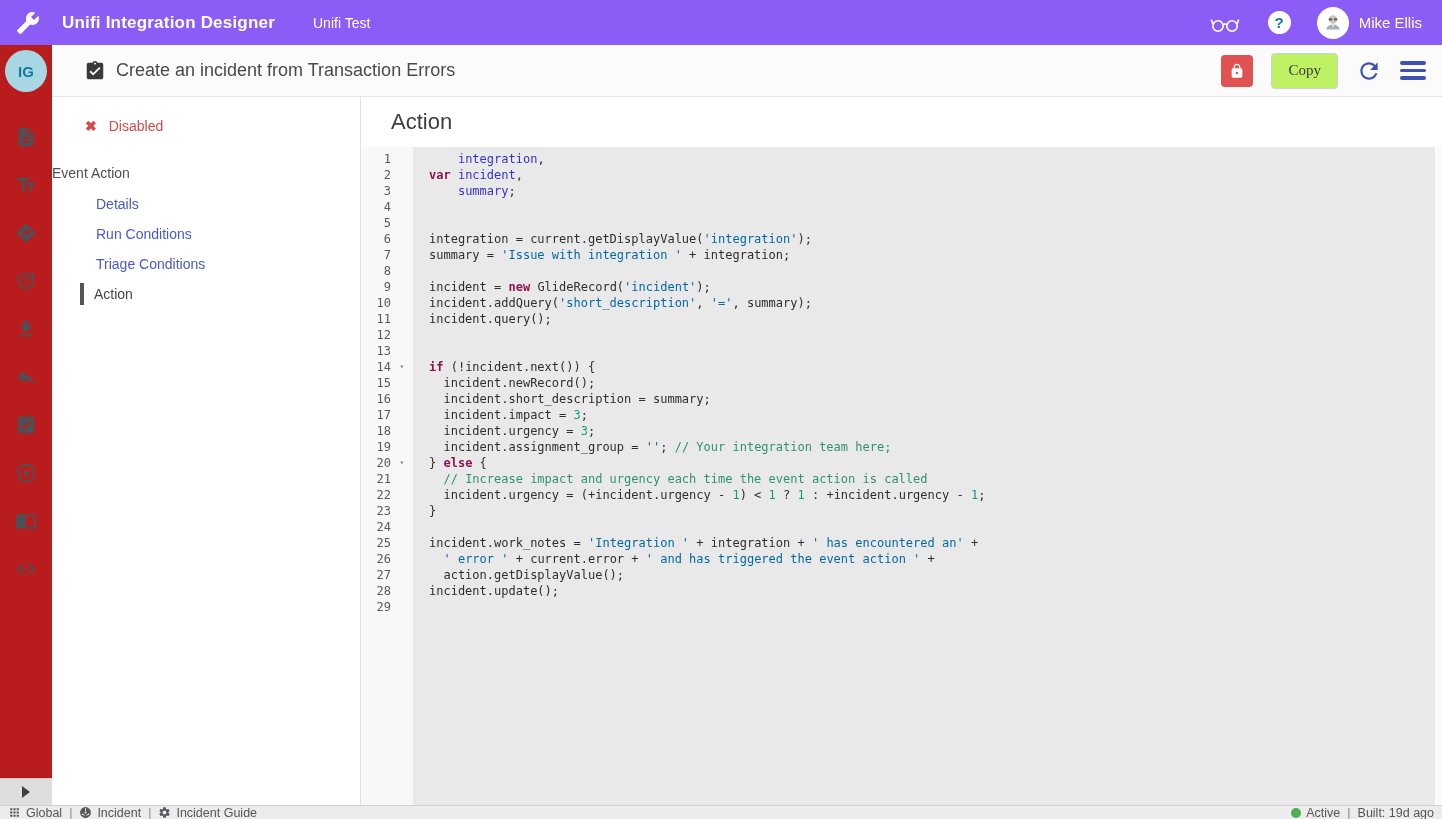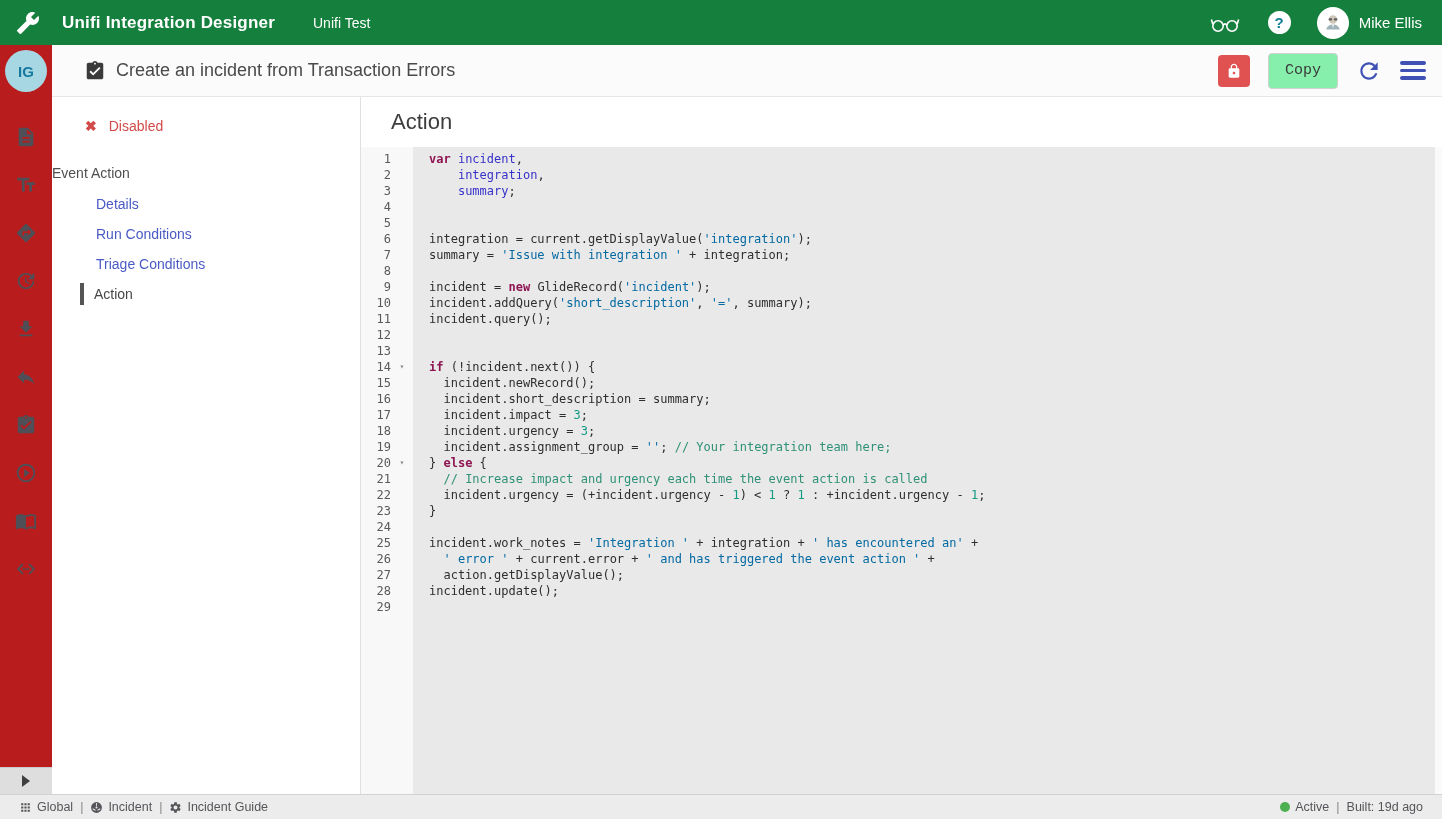--- a/index.html
+++ b/index.html
@@ -1,21 +1,21 @@
 <!DOCTYPE html>
 <html><head>
 <meta charset="utf-8">
 <style>
   * { margin:0; padding:0; box-sizing:border-box; }
   html,body { width:1442px; height:819px; overflow:hidden; background:#fff;
               font-family:"Liberation Sans", sans-serif; }
   .app { width:1442px; height:819px; display:flex; flex-direction:column; }
 
   
-  .hdr { height:45px; background:#15803d; display:flex; align-items:center; color:#fff; flex:none; }
+  .hdr { height:45px; background:#8b5cf6; display:flex; align-items:center; color:#fff; flex:none; }
   .hdr .wrench { margin-left:16px; display:flex; }
   .hdr .app-title { font-size:17px; font-weight:bold; margin-left:22px; letter-spacing:.2px; }
   .hdr .workspace { font-size:14px; margin-left:38px; }
   .hdr .right { margin-left:auto; display:flex; align-items:center; gap:26px; padding-right:20px; }
   .help-circle { width:23px; height:23px; border-radius:50%; background:#fff; color:#0e7e95;
                  font-weight:bold; font-size:15px; display:flex; align-items:center; justify-content:center; }
   .user { display:flex; align-items:center; gap:10px; }
   .avatar-circle { width:32px; height:32px; border-radius:50%; background:#fff; display:flex;
                    align-items:center; justify-content:center; overflow:hidden; }
   .user-name { font-size:15px; }
@@ -41,22 +41,22 @@
   .rightcol { flex:1; display:flex; flex-direction:column; min-width:0; }
 
   
   .tbar { height:52px; background:#fbfbfb; border-bottom:1px solid #e6e6e6; display:flex;
           align-items:center; flex:none; }
   .tbar .clip { margin-left:32px; display:flex; }
   .tbar .rec-title { font-size:18px; color:#4a4a4a; margin-left:10px; }
   .tbar .right { margin-left:auto; display:flex; align-items:center; gap:18px; padding-right:16px; }
   .lock-btn { width:32px; height:32px; background:#e05252; border:none; border-radius:4px;
               display:flex; align-items:center; justify-content:center; cursor:pointer; }
-  .copy-btn { height:36px; padding:0 16px; background:#86efac; border:1px solid #d0d0d0; border-radius:4px;
-              font-size:15px; color:#3a3a3a; cursor:pointer; font-family:Liberation Mono, monospace; }
+  .copy-btn { height:36px; padding:0 16px; background:#bef264; border:1px solid #d0d0d0; border-radius:4px;
+              font-size:15px; color:#3a3a3a; cursor:pointer; font-family:Liberation Serif, serif; }
   .refresh-btn, .menu-btn { background:none; border:none; cursor:pointer; display:flex; }
   .menu-glyph { display:flex; flex-direction:column; gap:4px; }
   .menu-glyph i { display:block; width:26px; height:3.5px; background:#3f51b5; border-radius:2px; }
 
   
   .content { flex:1; display:flex; min-height:0; }
 
   
   .nav { width:309px; background:#fff; border-right:1px solid #e0e0e0; flex:none; padding-top:14px; }
   .nav-status { display:flex; align-items:center; gap:12px; padding-left:33px; height:30px; cursor:pointer; }
@@ -83,22 +83,22 @@
   .cl { height:16px; line-height:16px; font-size:12px; white-space:pre; }
   .tk-k { color:#8e1551; font-weight:bold; }
   .tk-v { color:#3732c8; }
   .tk-s { color:#0369a1; }
   .tk-n { color:#139a82; }
   .tk-c { color:#2f9175; }
   .tk-p { color:#2e2e2e; }
   .scroll-strip { position:absolute; right:0; top:0; bottom:0; width:7px; background:#fafafa; }
 
   
-  .sbar { height:25px; background:#ececec; border-top:1px solid #d2d2d2; display:flex;
-          align-items:center; font-size:12.5px; color:#55565a; flex:none; padding:0 19px; }
+  .sbar { height:14px; background:#ececec; border-top:1px solid #d2d2d2; display:flex;
+          align-items:center; font-size:12.5px; color:#55565a; flex:none; padding:0 8px; }
   .sbar .seg { display:flex; align-items:center; gap:5px; cursor:pointer; }
   .sbar .seg svg { fill:#55565a; }
   .sbar .sep { margin:0 7px; color:#8a8a8a; }
   .sbar .right { margin-left:auto; display:flex; align-items:center; }
   .dot { width:10px; height:10px; border-radius:50%; background:#4caf50; margin-right:5px; }
 </style>
 </head>
 <body>
 
 <div class="app">
@@ -364,22 +364,22 @@
                 <div class="gl">
                   <span class="num">28</span>
                   <span class="fold"></span>
                 </div>
                 <div class="gl">
                   <span class="num">29</span>
                   <span class="fold"></span>
                 </div>
               </div>
             <div class="codearea">
+                <div class="cl"><span class="tk-p">    </span><span class="tk-v">integration</span><span class="tk-p">,</span></div>
                 <div class="cl"><span class="tk-k">var</span><span class="tk-p"> </span><span class="tk-v">incident</span><span class="tk-p">,</span></div>
-                <div class="cl"><span class="tk-p">    </span><span class="tk-v">integration</span><span class="tk-p">,</span></div>
                 <div class="cl"><span class="tk-p">    </span><span class="tk-v">summary</span><span class="tk-p">;</span></div>
                 <div class="cl"></div>
                 <div class="cl"></div>
                 <div class="cl"><span class="tk-p">integration = current.getDisplayValue(</span><span class="tk-s">'integration'</span><span class="tk-p">);</span></div>
                 <div class="cl"><span class="tk-p">summary = </span><span class="tk-s">'Issue with integration '</span><span class="tk-p"> + integration;</span></div>
                 <div class="cl"></div>
                 <div class="cl"><span class="tk-p">incident = </span><span class="tk-k">new</span><span class="tk-p"> GlideRecord(</span><span class="tk-s">'incident'</span><span class="tk-p">);</span></div>
                 <div class="cl"><span class="tk-p">incident.addQuery(</span><span class="tk-s">'short_description'</span><span class="tk-p">, </span><span class="tk-s">'='</span><span class="tk-p">, summary);</span></div>
                 <div class="cl"><span class="tk-p">incident.query();</span></div>
                 <div class="cl"></div>

